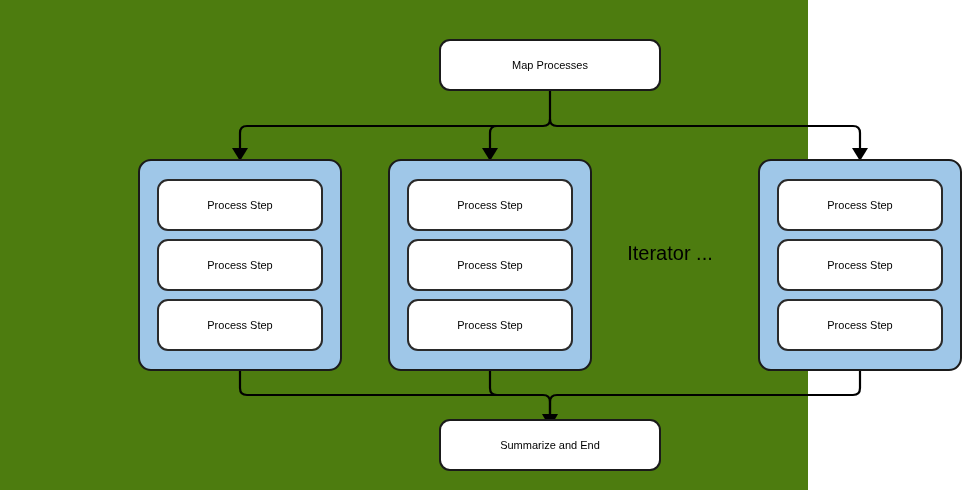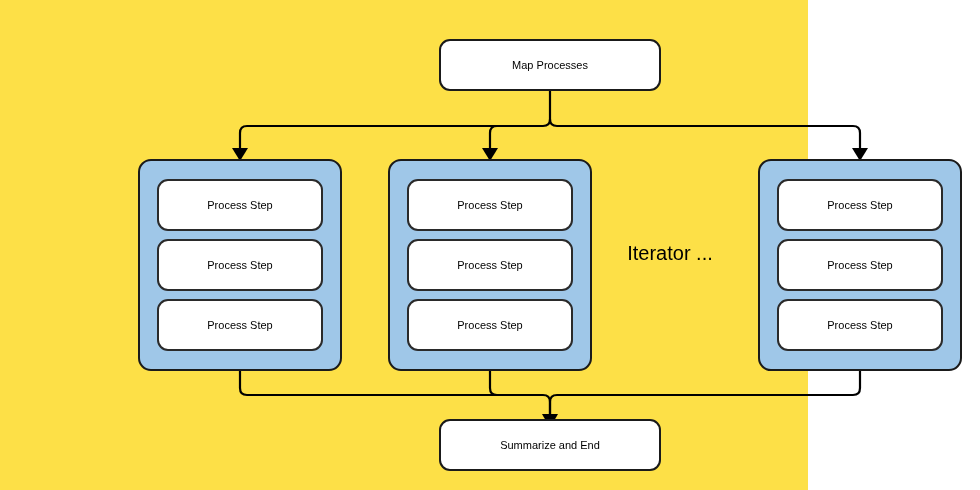--- a/index.html
+++ b/index.html
@@ -10,21 +10,21 @@
   body {
     width: 980px;
     height: 490px;
     font-family: "Liberation Sans", sans-serif;
     overflow: hidden;
   }
   #diagram-root {
     position: relative;
     width: 808px;
     height: 490px;
-    background: #fde047;
+    background: #4d7c0f;
   }
   svg.canvas {
     position: absolute;
     top: 0;
     left: 0;
     width: 980px;
     height: 490px;
     display: block;
   }
   .node-rect {

